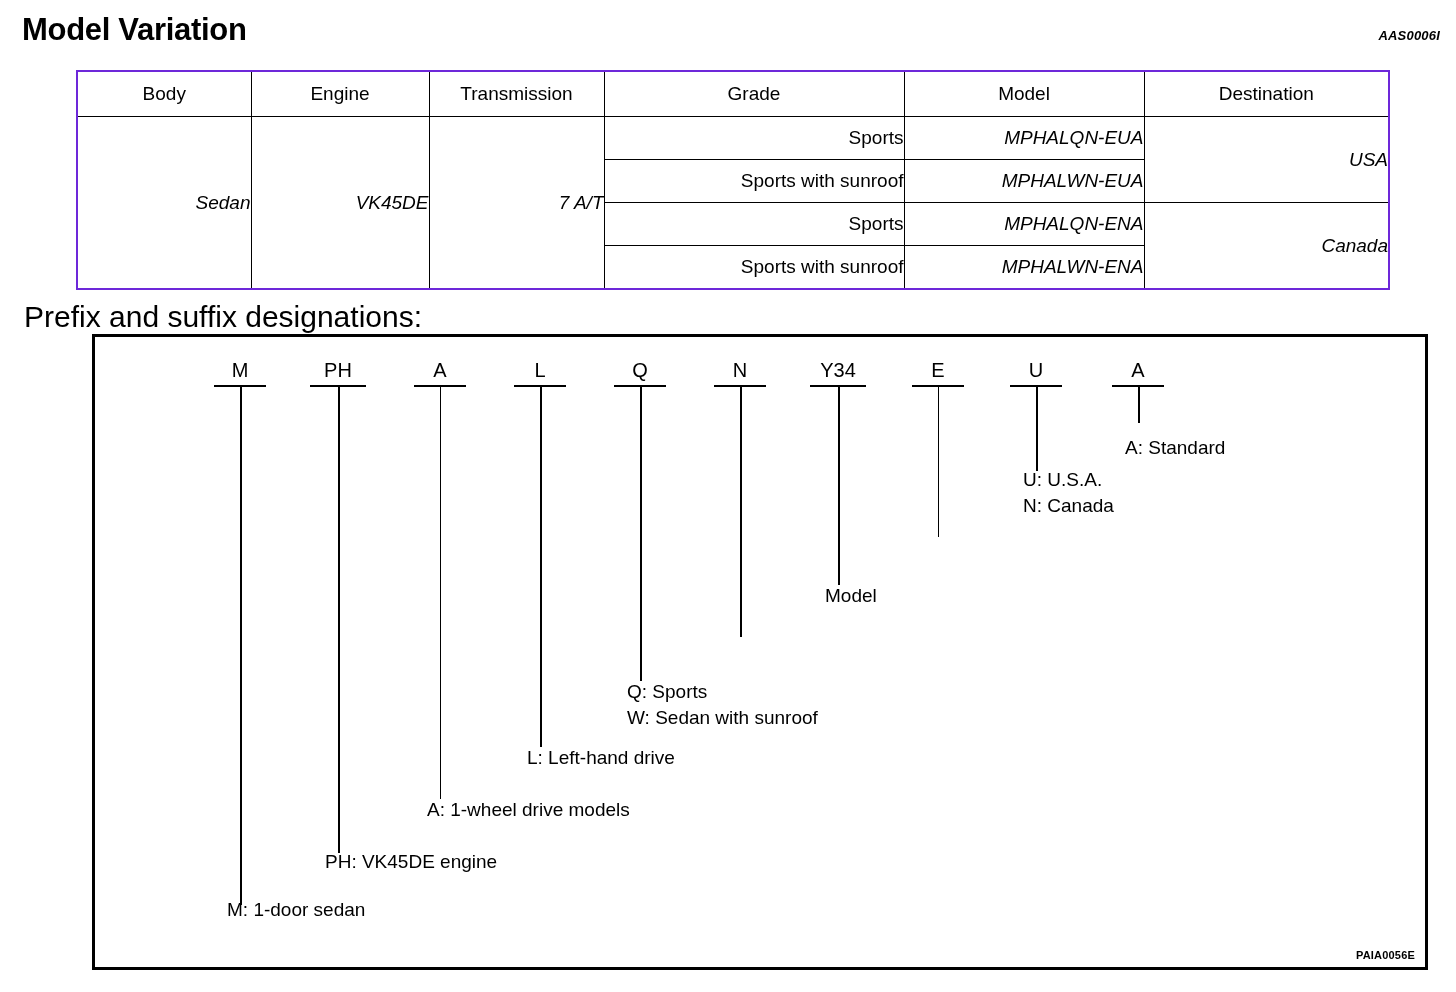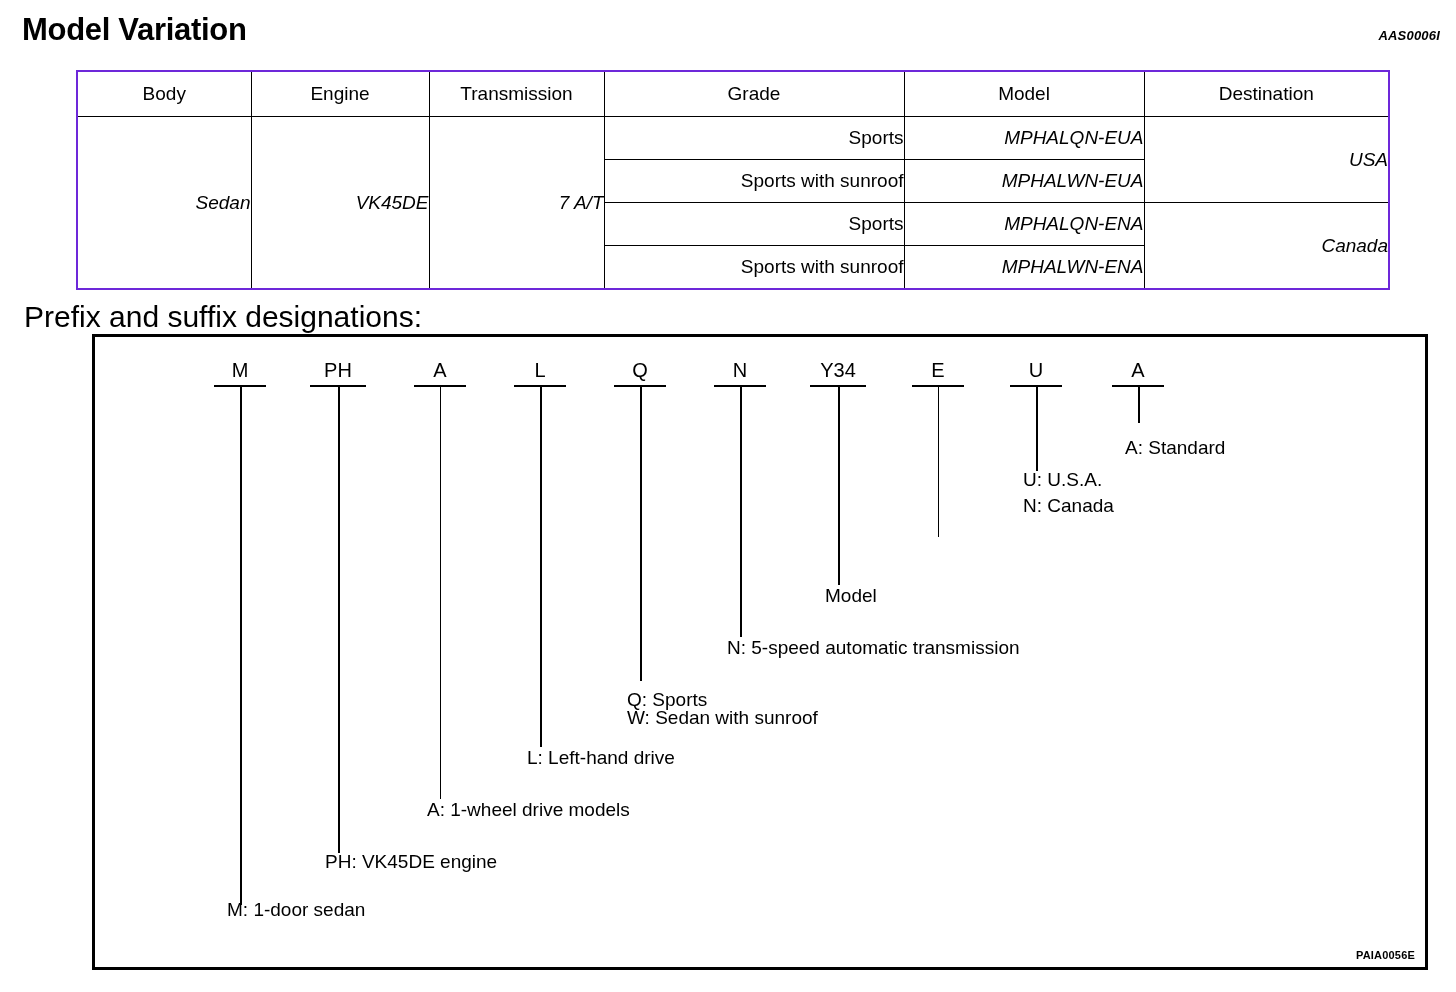--- a/index.html
+++ b/index.html
@@ -205,22 +205,21 @@
     <div class="leader" style="left:645px; top:48px; height:252px;"></div>
     <div class="leader" style="left:743px; top:48px; height:200px;"></div>
     <div class="leader thin" style="left:843px; top:48px; height:152px;"></div>
     <div class="leader" style="left:941px; top:48px; height:86px;"></div>
     <div class="leader" style="left:1043px; top:48px; height:38px;"></div>
 
     <div class="desc-label" style="left:1030px; top:100px;">A: Standard</div>
     <div class="desc-label" style="left:928px;  top:132px;">U: U.S.A.</div>
     <div class="desc-label" style="left:928px;  top:158px;text-align:center;">N: Canada</div>
     <div class="desc-label" style="left:730px;  top:248px;">Model</div>
-    <div class="desc-label" style="left:632px;  top:300px;">N: 5-speed automatic transmission</div>
-    <div class="desc-label" style="left:532px;  top:352px;">Q: Sports</div>
+    <div class="desc-label" style="left:532px;  top:344px;">Q: Sports</div>
     <div class="desc-label" style="left:532px;  top:370px;">W: Sedan with sunroof</div>
     <div class="desc-label" style="left:432px;  top:410px;">L: Left-hand drive</div>
     <div class="desc-label" style="left:332px;  top:462px;">A: 1-wheel drive models</div>
     <div class="desc-label" style="left:230px;  top:514px;">PH: VK45DE engine</div>
     <div class="desc-label" style="left:132px;  top:562px;">M: 1-door sedan</div>
 
     <div class="fig-code">PAIA0056E</div>
   </div>
 </div>
 

